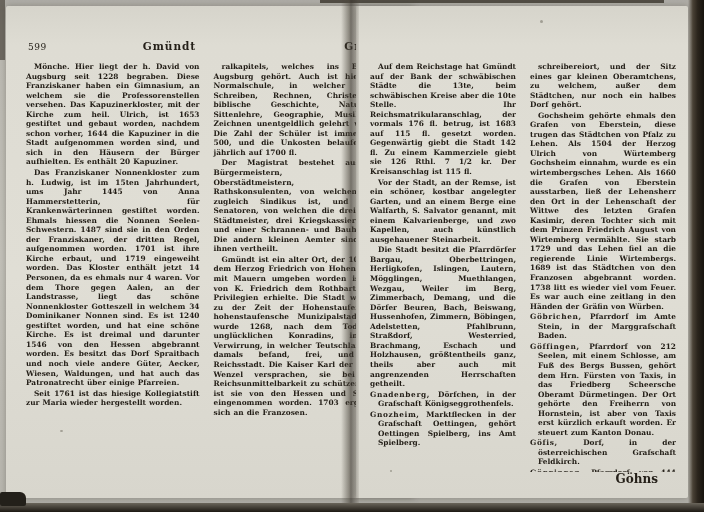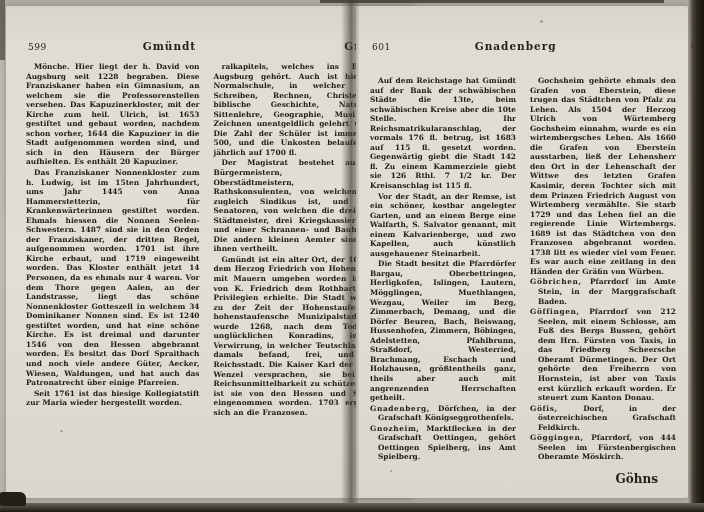--- a/index.html
+++ b/index.html
@@ -34,21 +34,21 @@
   .page.left .pagenum.l{margin-left:22px;}
   .page.left .running-title.l{margin-left:58px;}
   .page.left .running-title.r{margin-left:110px;}
   .page.left .pagenum.r{margin-left:46px;}
   .page.right .pagenum.l{margin-left:16px;}
   .page.right .running-title.l{margin-left:46px;}
   .page.right .running-title.r{margin-left:96px;}
 
   .columns{position:absolute;top:56px;bottom:26px;left:0;right:0;display:flex;}
   .page.left .columns{padding:0 23px 0 16px;}
-  .page.right .columns{padding:0 8px 0 10px;margin-top:14px;}
+  .page.right .columns{padding:0 8px 0 10px;}
   .col{flex:1;overflow:hidden;padding:0 4px;color:#211c15;}
   .col + .col{margin-left:6px;}
 
   .para{
     margin:0 0 1px 0;
     font-size:7.4px;line-height:9.55px;
     font-weight:bold;
     text-align:justify;
     text-indent:8px;
     word-spacing:.5px;
@@ -87,35 +87,30 @@
     <div class="col">
         <p class="para">ralkapitels, welches ins Bisthum Augsburg gehört. Auch ist hier eine Normalschule, in welcher Lesen, Schreiben, Rechnen, Christenthum, biblische Geschichte, Naturlehre, Sittenlehre, Geographie, Musik und Zeichnen unentgeldlich gelehrt werden. Die Zahl der Schüler ist immer über 500, und die Unkosten belaufen sich jährlich auf 1700 fl.</p>
         <p class="para">Der Magistrat bestehet aus drei Bürgermeistern, zween Oberstädtmeistern, zween Rathskonsulenten, von welchen einer zugleich Sindikus ist, und sieben Senatoren, von welchen die drei ersten Städtmeister, drei Kriegskassiere sind, und einer Schrannen- und Bauherr ist. Die andern kleinen Aemter sind unter ihnen vertheilt.</p>
         <p class="para">Gmündt ist ein alter Ort, der 1090 von dem Herzog Friedrich von Hohenstaufen mit Mauern umgeben worden ist, und von K. Friedrich dem Rothbarth viele Privilegien erhielte. Die Stadt war also zu der Zeit der Hohenstaufen eine hohenstaufensche Munizipalstadt, und wurde 1268, nach dem Tode des unglücklichen Konradins, in der Verwirrung, in welcher Teutschland sich damals befand, frei, und eine Reichsstadt. Die Kaiser Karl der IV. und Wenzel versprachen, sie bei ihrer Reichsunmittelbarkeit zu schützen. 1546 ist sie von den Hessen und Sachsen eingenommen worden. 1703 ergab sie sich an die Franzosen.</p>
       </div>
   </div>
   <div class="catchword">Auf</div>
 </div>
 
 <div class="page right">
-  <div class="page-header">
-    <span class="pagenum l">601</span>
-    <span class="running-title l">Gnadenberg</span>
-    <span class="running-title r">Göbrichen</span>
-
-  </div>
   <div class="columns">
     <div class="col">
         <p class="para">Auf dem Reichstage hat Gmündt auf der Bank der schwäbischen Städte die 13te, beim schwäbischen Kreise aber die 10te Stelle. Ihr Reichsmatrikularanschlag, der vormals 176 fl. betrug, ist 1683 auf 115 fl. gesetzt worden. Gegenwärtig giebt die Stadt 142 fl. Zu einem Kammerziele giebt sie 126 Rthl. 7 1/2 kr. Der Kreisanschlag ist 115 fl.</p>
         <p class="para">Vor der Stadt, an der Remse, ist ein schöner, kostbar angelegter Garten, und an einem Berge eine Walfarth, S. Salvator genannt, mit einem Kalvarienberge, und zwo Kapellen, auch künstlich ausgehauener Steinarbeit.</p>
         <p class="para">Die Stadt besitzt die Pfarrdörfer Bargau, Oberbettringen, Herligkofen, Islingen, Lautern, Mögglingen, Muethlangen, Wezgau, Weiler im Berg, Zimmerbach, Demang, und die Dörfer Beuren, Bach, Beiswang, Hussenhofen, Zimmern, Böbingen, Adelstetten, Pfahlbrunn, Straßdorf, Westerried, Brachmang, Eschach und Holzhausen, größtentheils ganz, theils aber auch mit angrenzenden Herrschaften getheilt.</p>
         <p class="para entry"><span class="headword">Gnadenberg, </span>Dörfchen, in der Grafschaft Königseggrothenfels.</p>
         <p class="para entry"><span class="headword">Gnozheim, </span>Marktflecken in der Grafschaft Oettingen, gehört Oettingen Spielberg, ins Amt Spielberg.</p>
       </div>
     <div class="col">
+        <p class="para">schreibereiort, und der Sitz eines gar kleinen Oberamtchens, zu welchem, außer dem Städtchen, nur noch ein halbes Dorf gehört.</p>
         <p class="para">Gochsheim gehörte ehmals den Grafen von Eberstein, diese trugen das Städtchen von Pfalz zu Lehen. Als 1504 der Herzog Ulrich von Würtemberg Gochsheim einnahm, wurde es ein wirtembergsches Lehen. Als 1660 die Grafen von Eberstein ausstarben, ließ der Lehensherr den Ort in der Lehenschaft der Wittwe des letzten Grafen Kasimir, deren Tochter sich mit dem Prinzen Friedrich August von Wirtemberg vermählte. Sie starb 1729 und das Lehen fiel an die regierende Linie Wirtembergs. 1689 ist das Städtchen von den Franzosen abgebrannt worden. 1738 litt es wieder viel vom Feuer. Es war auch eine zeitlang in den Händen der Gräfin von Würben.</p>
         <p class="para entry"><span class="headword">Göbrichen, </span>Pfarrdorf im Amte Stein, in der Marggrafschaft Baden.</p>
         <p class="para entry"><span class="headword">Göffingen, </span>Pfarrdorf von 212 Seelen, mit einem Schlosse, am Fuß des Bergs Bussen, gehört dem Hrn. Fürsten von Taxis, in das Friedberg Scheersche Oberamt Dürmetingen. Der Ort gehörte den Freiherrn von Hornstein, ist aber von Taxis erst kürzlich erkauft worden. Er steuert zum Kanton Donau.</p>
         <p class="para entry"><span class="headword">Göfis, </span>Dorf, in der österreichischen Grafschaft Feldkirch.</p>
         <p class="para entry"><span class="headword">Göggingen, </span>Pfarrdorf, von 444 Seelen im Fürstenbergischen Oberamte Möskirch.</p>
       </div>
   </div>
   <div class="catchword">Göhns</div>
 </div>
 

